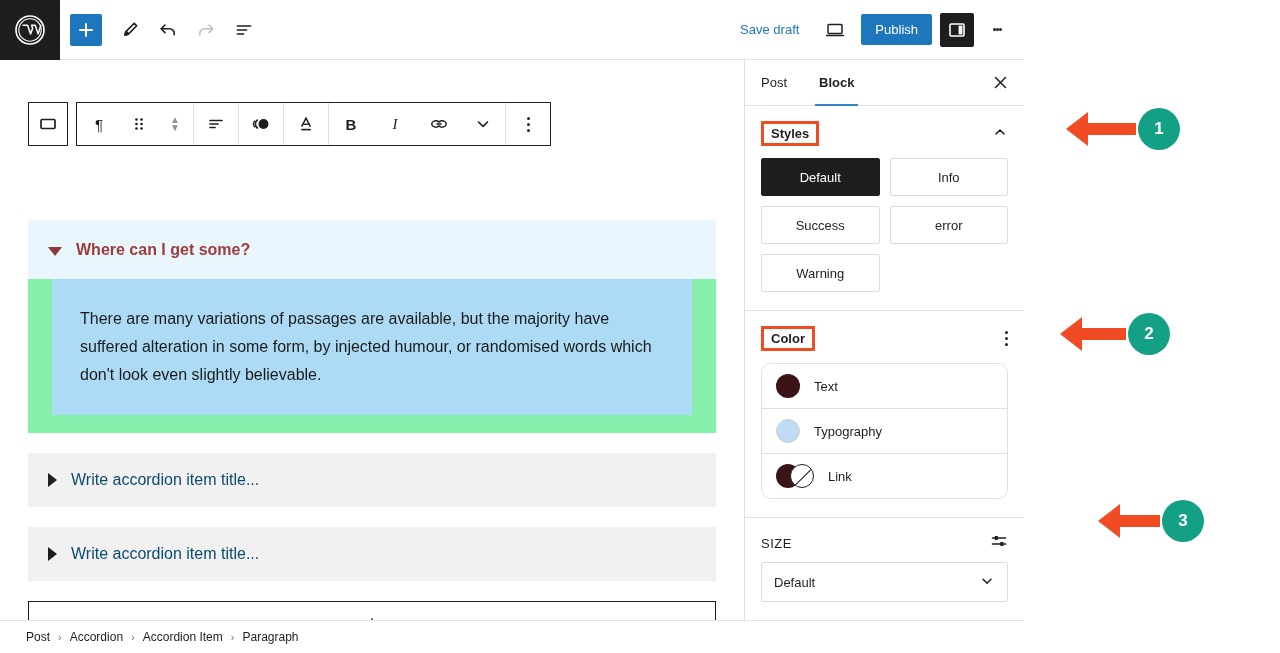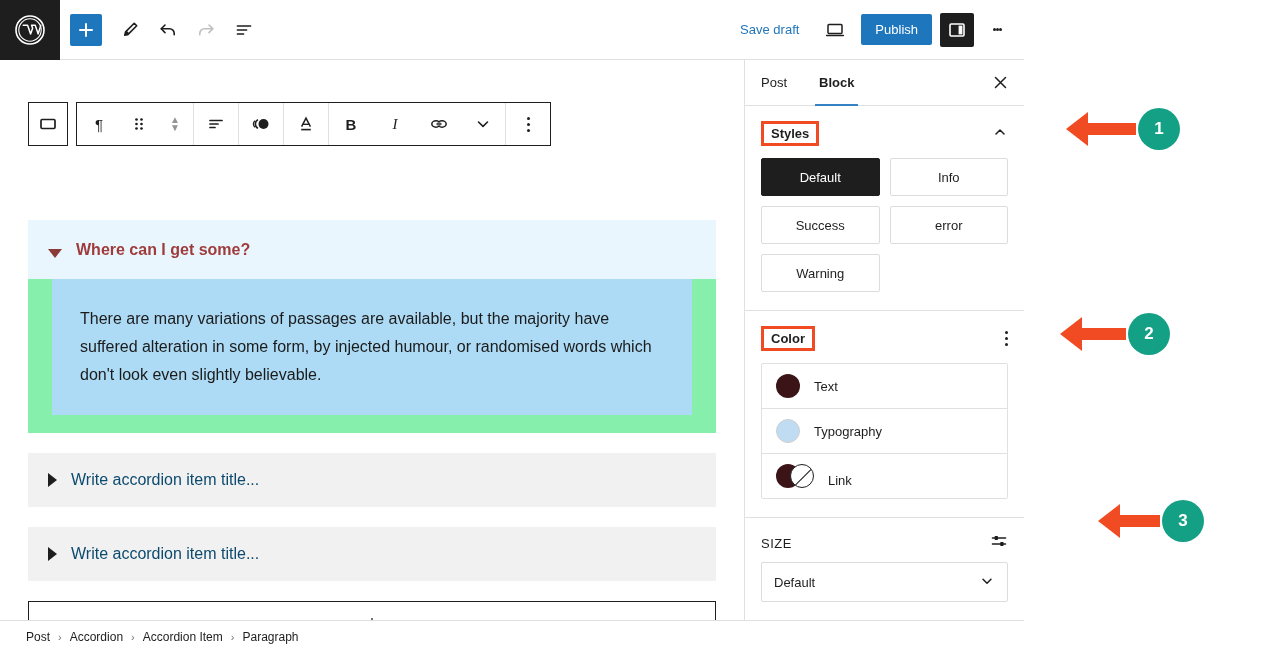--- a/index.html
+++ b/index.html
@@ -76,21 +76,21 @@
     background: none; border: none; cursor: pointer; color: #1e1e1e; font-size: 15px;
   }
   .tb-btn.narrow { width: 36px; }
   .movers { display: flex; flex-direction: column; align-items: center; justify-content: center; width: 36px; color: #949494; }
   .movers span { display: block; line-height: 8px; font-size: 10px; }
 
   
   .canvas { position: absolute; top: 160px; left: 0; right: 0; }
   .acc-open-header {
     margin: 0 28px; background: #eaf6fd; padding: 20px 12px 18px 20px;
-    display: flex; align-items: center; gap: 14px;
+    display: flex; align-items: flex-start; gap: 14px;
   }
   .acc-caret-down {
     width: 0; height: 0; border-left: 7px solid transparent; border-right: 7px solid transparent;
     border-top: 9px solid #8b3a3a; margin-top: 7px; flex: 0 0 auto;
   }
   .acc-title { color: #9e3b3b; font-weight: bold; font-size: 16px; line-height: 1.3; }
   .acc-body { margin: 0 28px; background: #86efac; padding: 0 24px 18px 24px; }
   .para-block {
     background: #addbf5; color: #1b1b1b; font-size: 16px; line-height: 1.75;
     padding: 26px 28px;
@@ -144,26 +144,26 @@
   .sb-kebab .dot { width: 3px; height: 3px; border-radius: 50%; background: #1e1e1e; margin: 1.5px 0; }
 
   .styles-grid { display: grid; grid-template-columns: 1fr 1fr; gap: 10px; }
   .style-btn {
     height: 38px; border: 1px solid #dcdcdc; background: #fff; color: #1e1e1e;
     font-size: 13px; cursor: pointer; display: flex; align-items: center; justify-content: center;
     border-radius: 2px;
   }
   .style-btn.selected { background: #1e1e1e; color: #fff; border-color: #1e1e1e; }
 
-  .color-list { border: 1px solid #e0e0e0; border-radius: 2px; overflow: hidden; }
+  .color-list { border: 1px solid #e0e0e0; border-radius: 10px; overflow: hidden; }
   .color-row {
     display: flex; align-items: center; gap: 14px; padding: 10px 14px;
     border-bottom: 1px solid #e0e0e0; cursor: pointer; background: #fff;
   }
-  .color-row:last-child { border-bottom: none; align-items: flex-end; }
+  .color-row:last-child { border-bottom: none; }
   .swatch { width: 24px; height: 24px; border-radius: 50%; flex: 0 0 auto; }
   .swatch.bordered { border: 1px solid #d0d0d0; }
   .swatch-duo { position: relative; width: 38px; height: 24px; flex: 0 0 auto; }
   .swatch-duo .a { position: absolute; left: 0; top: 0; width: 24px; height: 24px; border-radius: 50%; }
   .swatch-duo .b {
     position: absolute; left: 14px; top: 0; width: 24px; height: 24px; border-radius: 50%;
     background: #fff; border: 1px solid #1e1e1e; overflow: hidden;
   }
   .swatch-duo .b::after {
     content: ""; position: absolute; left: -2px; top: 11px; width: 30px; height: 1px;

